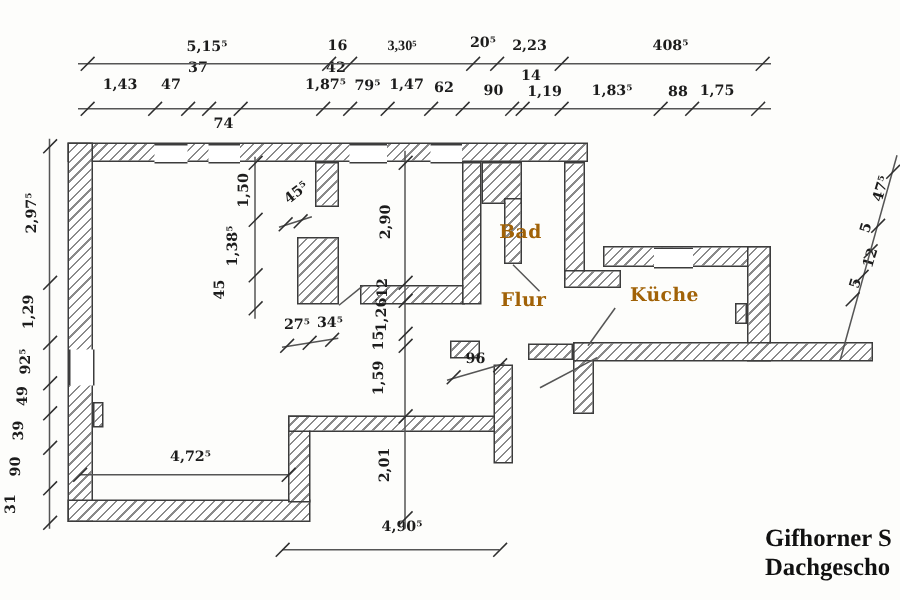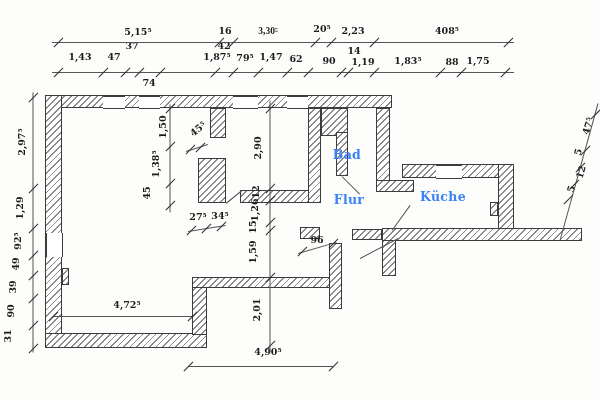--- a/index.html
+++ b/index.html
@@ -5,21 +5,21 @@
   html,body{margin:0;padding:0;background:#ffffff;}
   #plan{
     position:relative;width:600px;height:400px;overflow:hidden;
     background:#fdfdfb;
     font-family:"DejaVu Serif", serif;
   }
   .lbl{
     position:absolute;white-space:nowrap;color:#1c1c1c;
     font-weight:700;font-size:9.5px;line-height:1;
   }
-  .lbl.room{font-size:12.5px;letter-spacing:.3px;color:#3b82f6;text-align:right;}
+  .lbl.room{font-size:12.5px;letter-spacing:.3px;color:#a16207;text-align:right;}
   .wall{
     position:absolute;box-sizing:border-box;border:1px solid #3c3c3c;
     background:repeating-linear-gradient(135deg,#ffffff 0 3.5px,#8a8a8a 3.5px 4.6px);
   }
   .gap{position:absolute;background:#fff;border-top:1px solid #3c3c3c;border-bottom:1px solid #3c3c3c;}
   .gapv{position:absolute;background:#fff;border-left:1px solid #3c3c3c;border-right:1px solid #3c3c3c;}
   .ln{position:absolute;height:1px;background:#555;transform-origin:0 50%;}
   .tick{position:absolute;width:13px;height:1.2px;background:#2e2e2e;transform-origin:50% 50%;}
   .title{
     position:absolute;left:510px;top:350px;
@@ -55,20 +55,24 @@
   <div class="wall" style="left:490px;top:202px;width:8px;height:14px"></div>
   <div class="wall" style="left:382px;top:228px;width:200px;height:13px"></div>
 
   <div class="gap" style="left:103px;top:96px;width:22px;height:11px"></div>
   <div class="gap" style="left:139px;top:96px;width:21px;height:11px"></div>
   <div class="gap" style="left:233px;top:96px;width:25px;height:11px"></div>
   <div class="gap" style="left:287px;top:96px;width:21px;height:11px"></div>
   <div class="gap" style="left:436px;top:165px;width:26px;height:12px"></div>
   <div class="gapv" style="left:46px;top:233px;width:15px;height:24px"></div>
 
+  <div class="title">
+    <div>Gifhorner S</div>
+    <div>Dachgescho</div>
+  </div>
 <div class="lbl" style="left: 138px; top: 32px; transform: translate(-50%, -50%) rotate(0deg);">5,15⁵</div>
     <div class="lbl" style="left: 225px; top: 31px; transform: translate(-50%, -50%) rotate(0deg);">16</div>
     <div class="lbl" style="left: 268px; top: 32px; transform: translate(-50%, -50%) rotate(0deg); font-family: Liberation Serif, serif;">3,30⁵</div>
     <div class="lbl" style="left: 322px; top: 29px; transform: translate(-50%, -50%) rotate(0deg);">20⁵</div>
     <div class="lbl" style="left: 353px; top: 31px; transform: translate(-50%, -50%) rotate(0deg);">2,23</div>
     <div class="lbl" style="left: 447px; top: 31px; transform: translate(-50%, -50%) rotate(0deg);">408⁵</div>
     <div class="lbl" style="left: 80px; top: 57px; transform: translate(-50%, -50%) rotate(0deg);">1,43</div>
     <div class="lbl" style="left: 114px; top: 57px; transform: translate(-50%, -50%) rotate(0deg);">47</div>
     <div class="lbl" style="left: 132px; top: 46px; transform: translate(-50%, -50%) rotate(0deg);">37</div>
     <div class="lbl" style="left: 149px; top: 48px; transform: translate(-50%, -50%) rotate(0deg); margin-top: 35px;">74</div>

